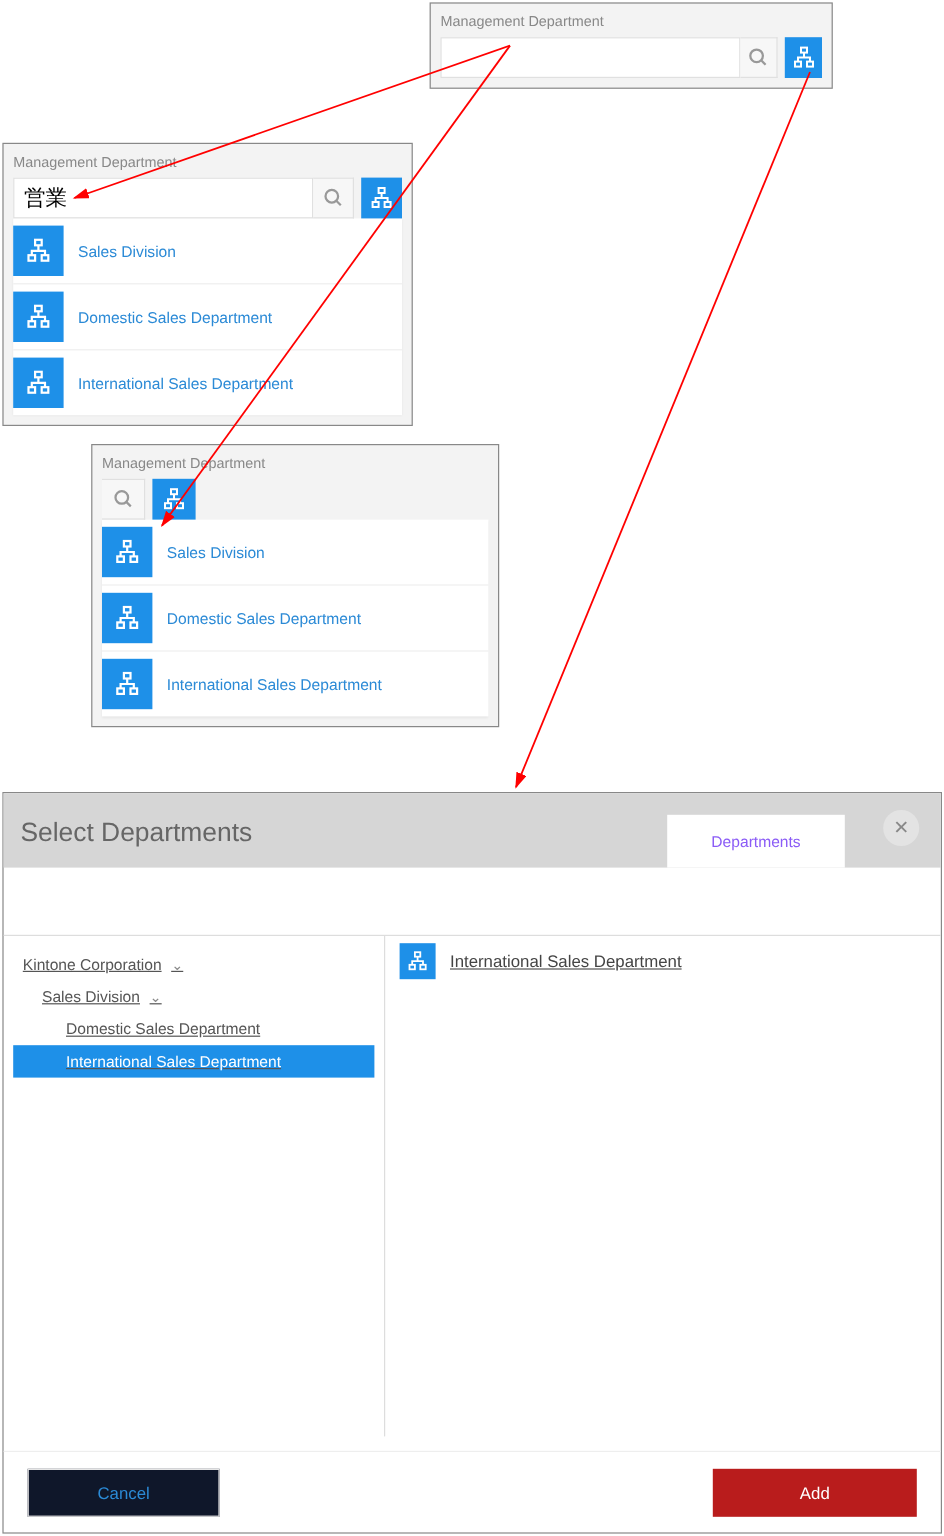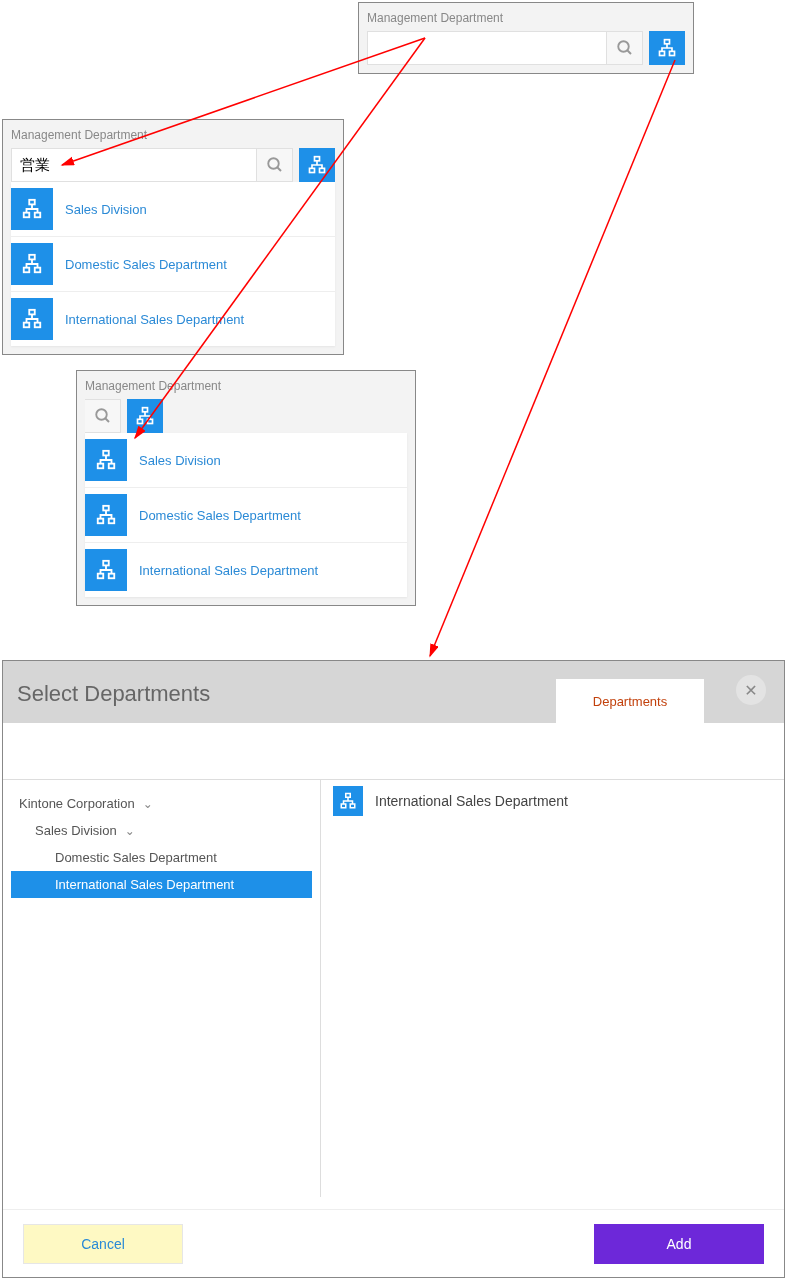--- a/index.html
+++ b/index.html
@@ -23,21 +23,21 @@
     font-size: 12px;
     color: #888;
     margin-bottom: 6px;
   }
   .search-row { display: flex; align-items: stretch; }
   .search-input {
     flex: 1;
     border: 1px solid #e0e0e0;
     background: #fff;
     padding: 6px 8px;
-    font-size: 15px;
+    font-size: 18px;
     height: 34px;
   }
   .search-btn {
     width: 36px;
     height: 34px;
     border: 1px solid #e0e0e0;
     border-left: none;
     background: #f7f7f7;
     display: flex;
     align-items: center;
@@ -128,21 +128,21 @@
     position: absolute;
     right: 80px;
     bottom: 0;
     height: 44px;
     width: 148px;
     background: #fff;
     display: flex;
     align-items: center;
     justify-content: center;
     font-size: 13px;
-    color: #c2410c;
+    color: #8b5cf6;
     cursor: pointer;
   }
   .modal-close {
     position: absolute;
     right: 18px;
     top: 14px;
     width: 30px;
     height: 30px;
     border-radius: 50%;
     background: #e3e3e3;
@@ -151,20 +151,21 @@
     align-items: center;
     justify-content: center;
     font-size: 16px;
     cursor: pointer;
   }
   .modal-body {
     flex: 1;
     display: flex;
     border-top: 1px solid #ddd;
     margin-top: 44px;
+    text-decoration: underline;
   }
   .modal-tree {
     width: 318px;
     border-right: 1px solid #ddd;
     padding: 10px 8px;
   }
   .tree-node {
     display: flex;
     align-items: center;
     padding: 6px 8px;
@@ -213,27 +214,27 @@
   .btn {
     height: 40px;
     display: flex;
     align-items: center;
     justify-content: center;
     font-size: 14px;
     cursor: pointer;
   }
   .btn-cancel {
     width: 160px;
-    background: #fef9c3;
+    background: #0f172a;
     border: 1px solid #e6e6e6;
     color: #2b8ad6;
   }
   .btn-add {
     width: 170px;
-    background: #6d28d9;
+    background: #b91c1c;
     color: #fff;
   }
 </style>
 </head>
 <body>
 
 <div id="panel-a" class="panel">
   <div class="panel-label">Management Department</div>
   <div class="search-row">
     <input class="search-input" type="text" value="" style="">

